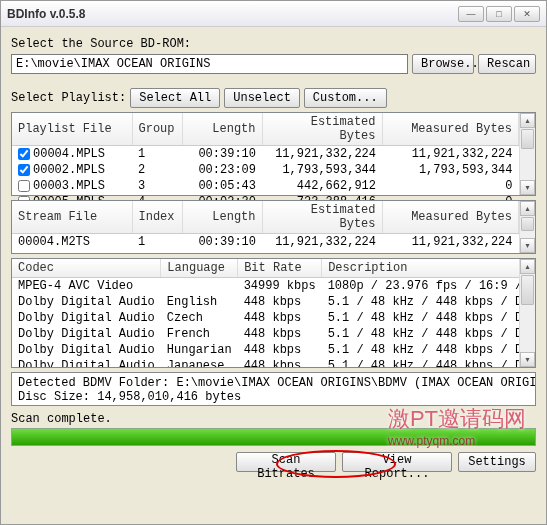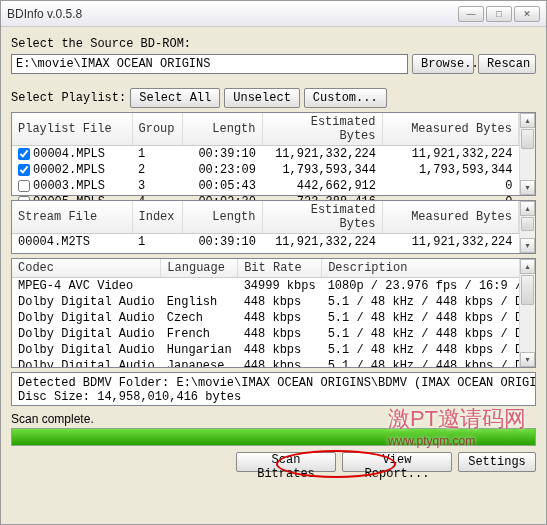--- a/index.html
+++ b/index.html
@@ -1,38 +1,38 @@
 <!DOCTYPE html>
 <html><head>
 <meta charset="utf-8">
 <style>
 * { box-sizing: border-box; margin: 0; padding: 0; }
 body { font-family: "Tahoma", sans-serif; font-size: 11px; background: #f0f0f0; width: 547px; height: 525px; overflow: hidden; }
 .window { width: 547px; height: 525px; background: #ece9d8; border: 1px solid #999; }
 .titlebar { height: 26px; background: linear-gradient(#fff,#e8e8f0); border-bottom: 1px solid #ccc; display: flex; align-items: center; padding: 0 6px; }
-.titlebar .title { flex: 1; font-size: 12px; color: #333; }
+.titlebar .title { flex: 1; font-size: 12px; color: #333; font-weight: bold; }
 .titlebar .wbtn { width: 26px; height: 16px; border: 1px solid #aaa; background: linear-gradient(#fff,#ddd); margin-left: 2px; display: flex; align-items: center; justify-content: center; font-size: 9px; color: #555; border-radius: 2px; cursor: default; }
 .client { padding: 6px 10px; }
 .label { margin: 4px 0 3px; font-family: "Courier New", monospace; font-size: 12px; }
 .row { display: flex; gap: 4px; align-items: center; }
 .path-input { flex: 1; height: 20px; border: 1px solid #7a7a7a; background: #fff; padding: 2px 4px; font-family: "Courier New", monospace; font-size: 12px; }
 .btn { height: 20px; padding: 0 8px; border: 1px solid #888; background: linear-gradient(#fff,#e0e0e0); border-radius: 2px; font-family: "Courier New", monospace; font-size: 12px; cursor: default; }
 .playlist-row { margin-top: 14px; }
 .panel { border: 1px solid #828790; background: #fff; margin-top: 4px; position: relative; }
 .grid { width: 100%; font-family: "Courier New", monospace; font-size: 12px; border-collapse: collapse; }
 .grid th { text-align: left; padding: 2px 6px; background: linear-gradient(#fff,#efefef); border-right: 1px solid #ddd; border-bottom: 1px solid #ccc; font-weight: normal; color: #333; font-family: Liberation Mono, monospace; }
 .grid th.r, .grid td.r { text-align: right; }
 .grid td { padding: 1px 6px; white-space: nowrap; }
 .chk { width: 12px; height: 12px; vertical-align: middle; margin-right: 3px; }
 .scroll-fake { position: absolute; right: 0; top: 0; bottom: 0; width: 16px; background: #efefef; border-left: 1px solid #ddd; }
 .scroll-fake .up, .scroll-fake .down { height: 15px; background: linear-gradient(#fff,#ddd); border: 1px solid #bbb; font-size: 8px; text-align: center; line-height: 13px; color: #555; }
 .scroll-fake .down { position: absolute; bottom: 0; left: 0; right: 0; }
 .scroll-fake .thumb { position: absolute; top: 16px; left: 1px; right: 1px; height: 20px; background: linear-gradient(#f0f0f0,#d5d5d5); border: 1px solid #bbb; border-radius: 1px; }
 .infobox { border: 1px solid #828790; background: #fff; margin-top: 4px; padding: 3px 6px; font-family: "Courier New", monospace; font-size: 12px; line-height: 14px; white-space: pre; overflow: hidden; }
-.scan-row { margin-top: 6px; font-family: Liberation Sans, sans-serif; font-size: 12px; display: flex; }
+.scan-row { margin-top: 6px; font-family: Liberation Mono, monospace; font-size: 12px; display: flex; }
 .progress { height: 18px; border: 1px solid #8a8; background: #fff; margin-top: 2px; position: relative; }
 .progress .fill { height: 100%; width: 100%; background: linear-gradient(#6fdc3f,#28a000); }
 .bottom-btns { display: flex; justify-content: flex-end; gap: 6px; margin-top: 6px; }
 .ellipse { position: absolute; border: 2px solid #d00; border-radius: 50%; width: 120px; height: 28px; pointer-events: none; }
 .watermark { position: absolute; right: 20px; bottom: 30px; color: rgba(200,0,40,.6); font-size: 22px; font-weight: normal; pointer-events: none; text-shadow: 0 0 4px #fff; }
 .watermark .sub { display:block; font-size:12px; color: rgba(150,0,30,.7); }
 .p1 { height: 84px; padding-right:16px; }
 .p2 { height: 54px; padding-right:16px; }
 .p3 { height: 110px; padding-right:14px; overflow:hidden; }
 .ibox { height: 34px; }

